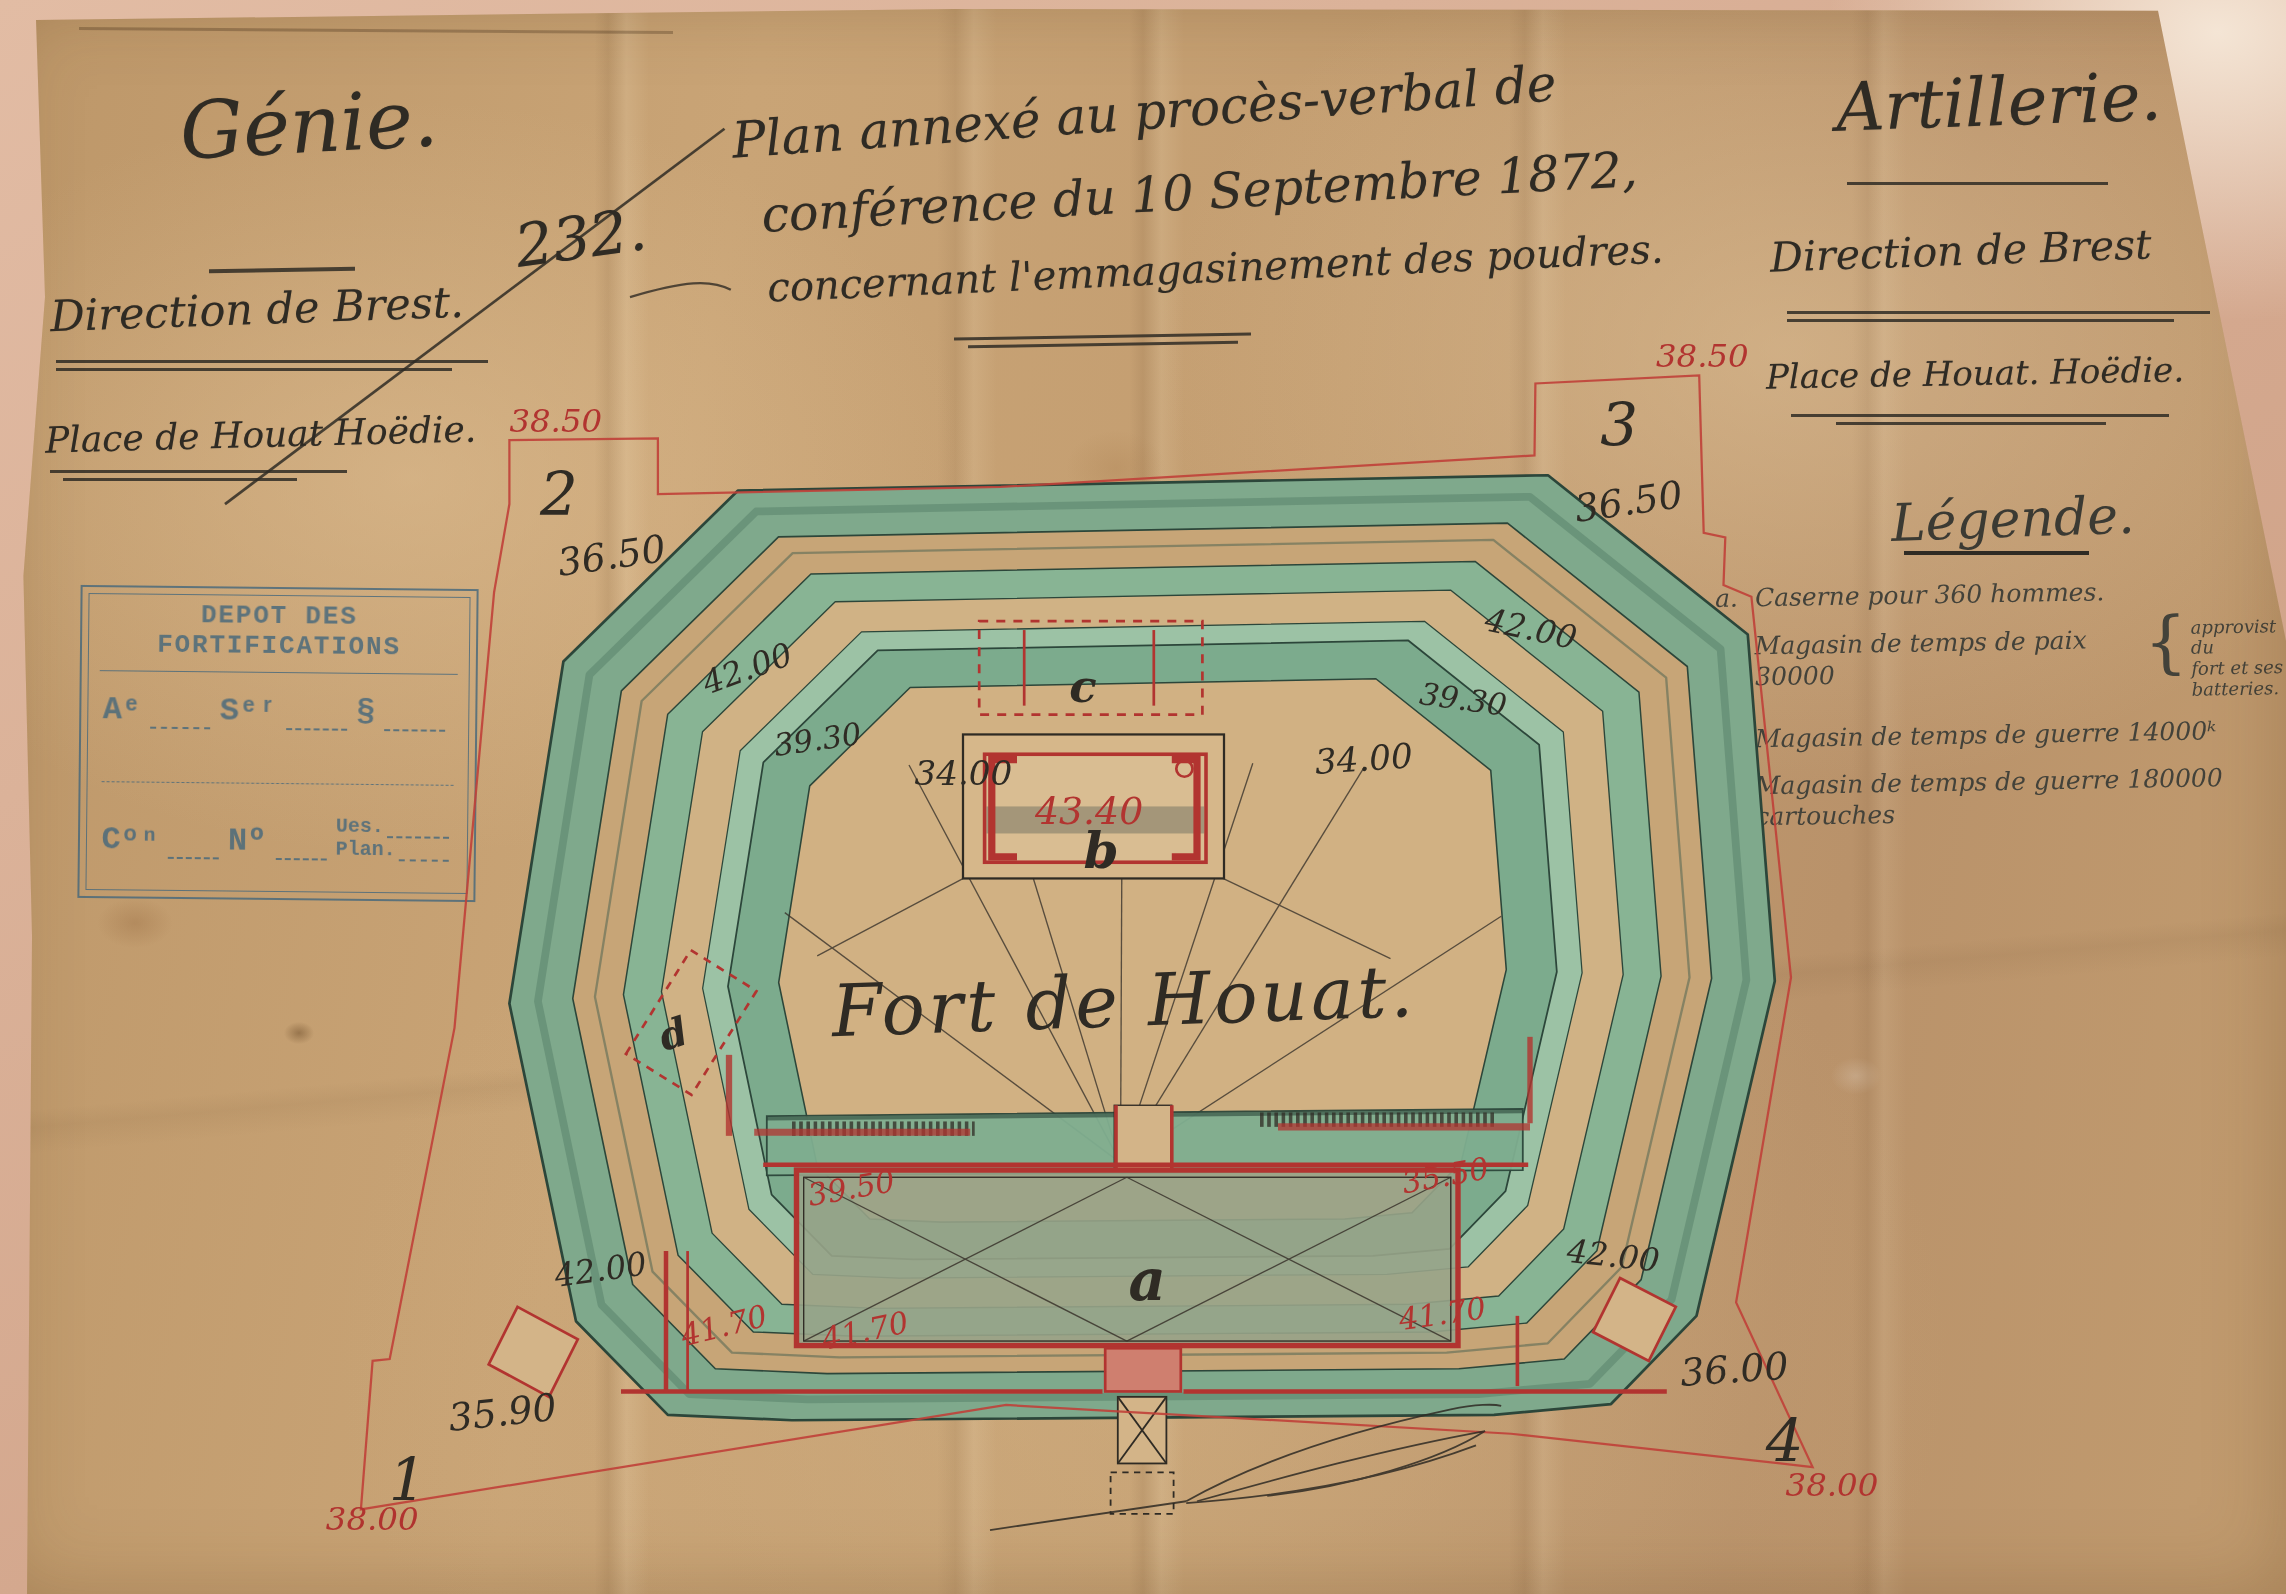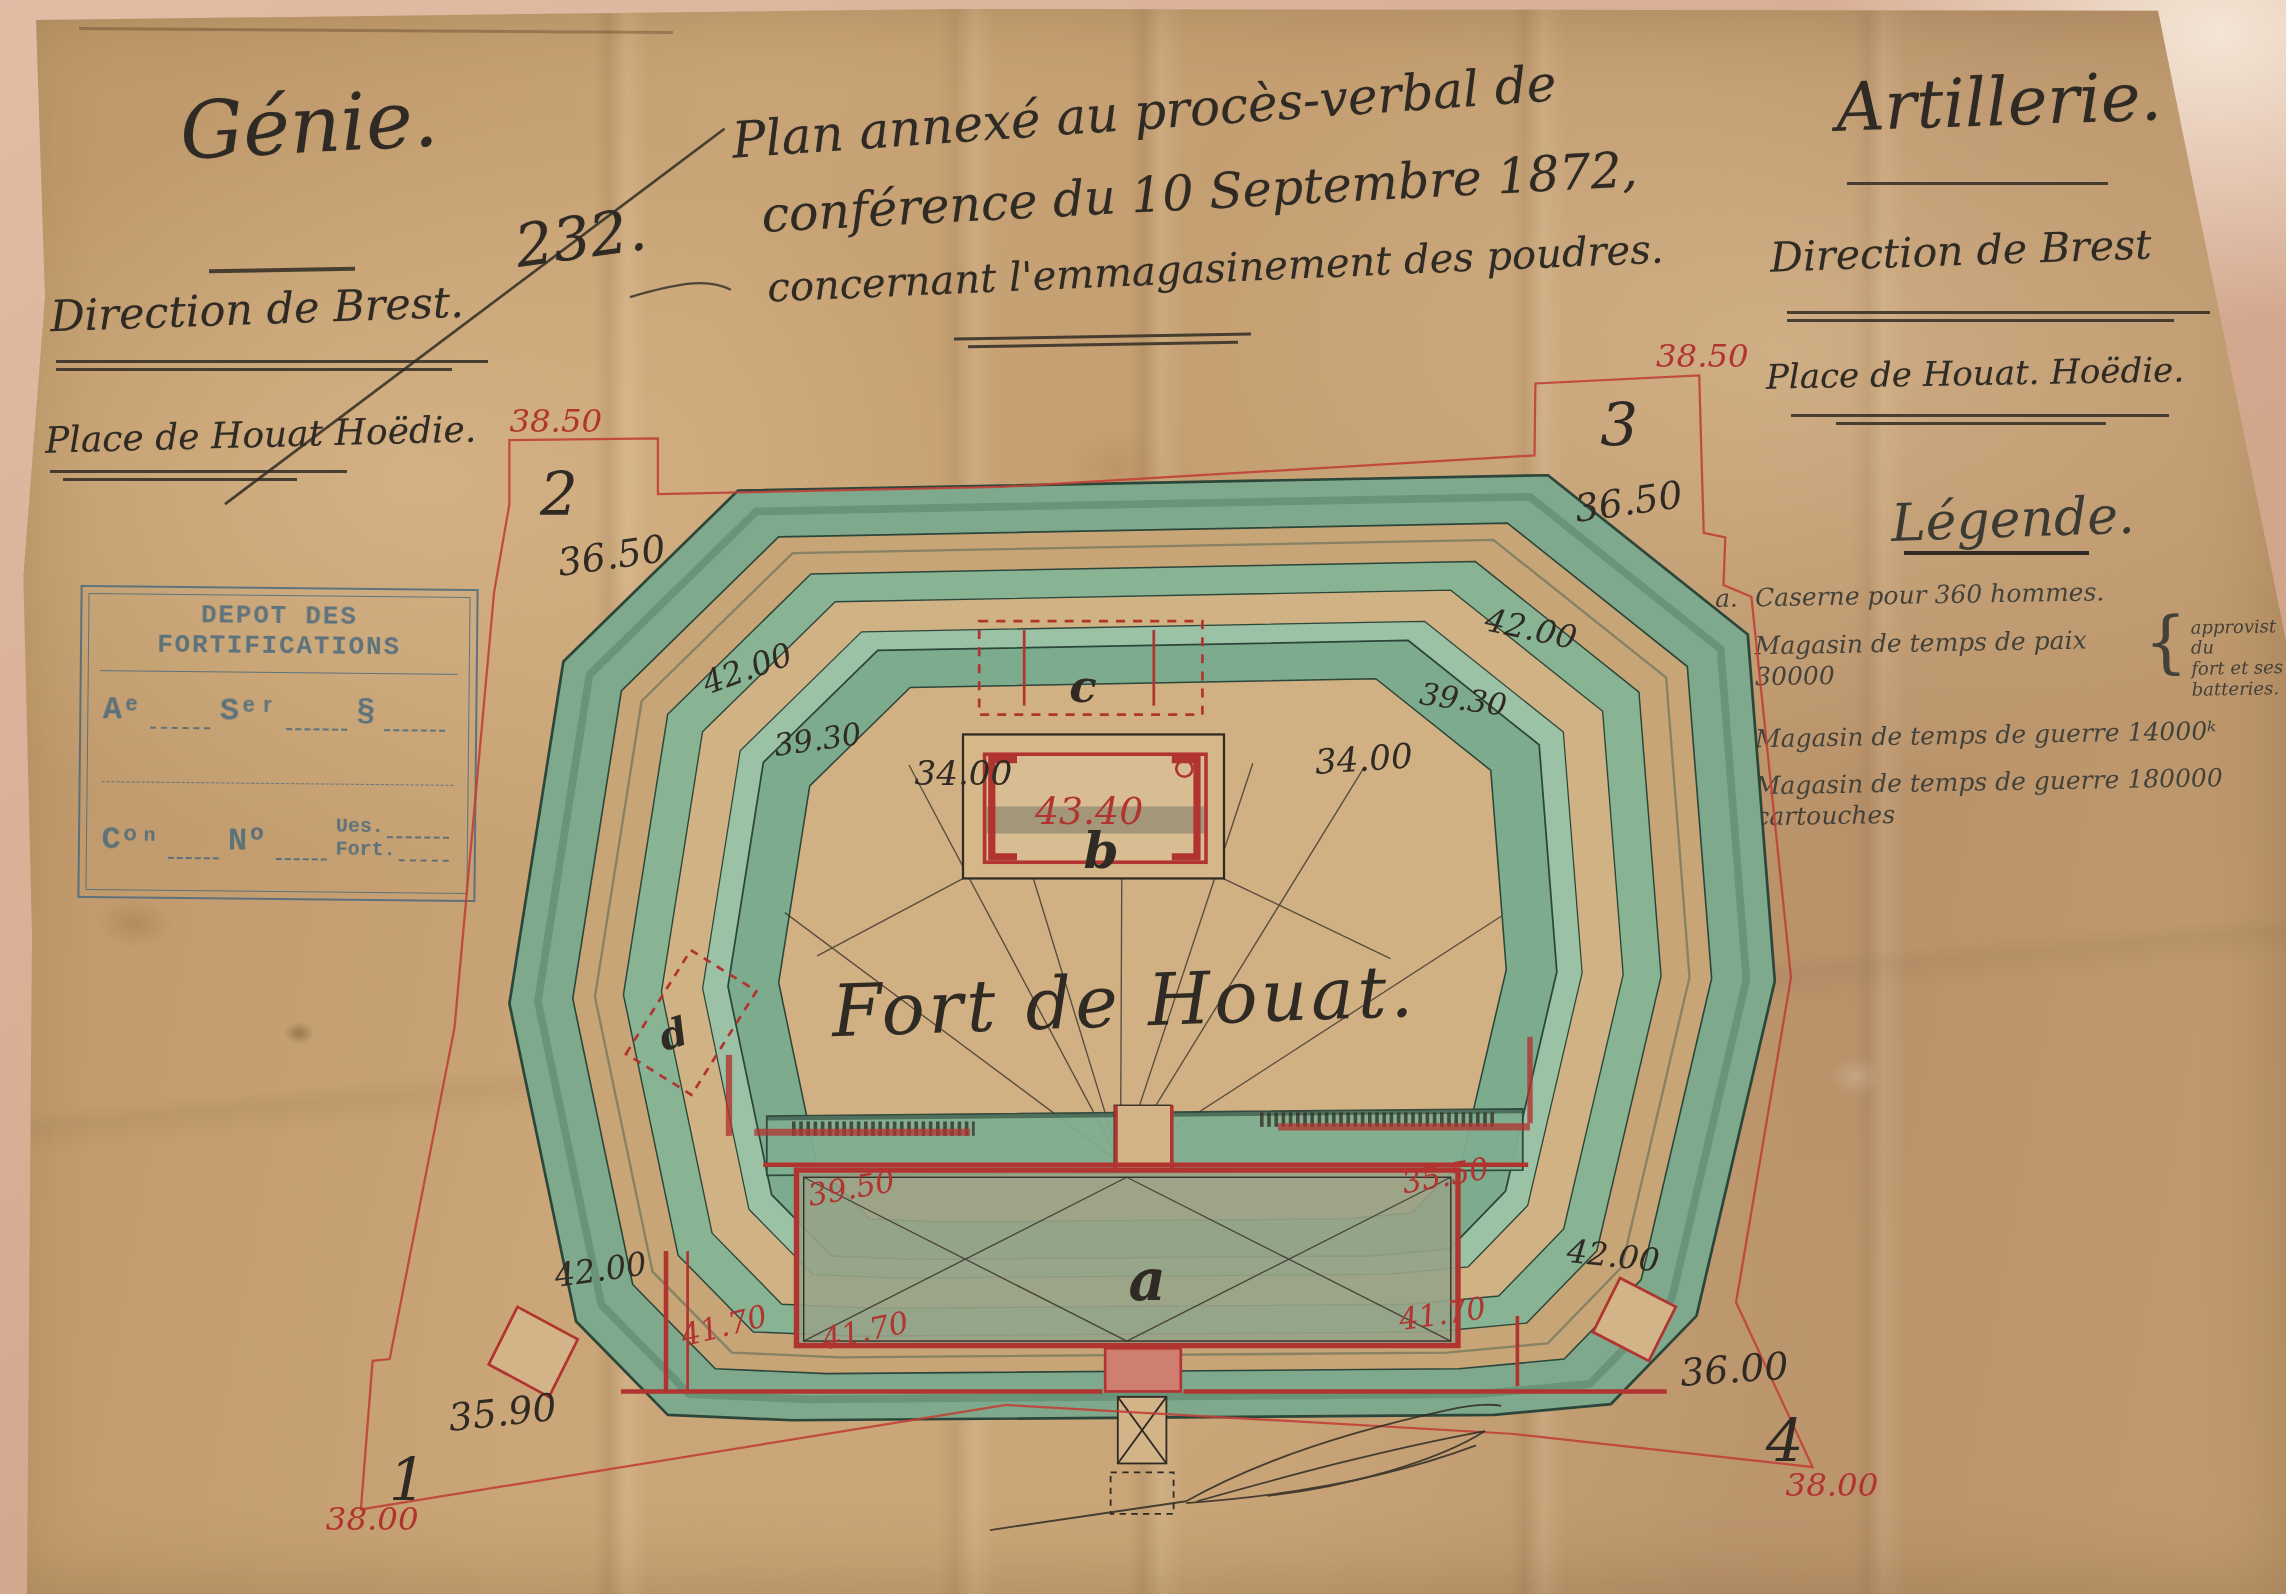--- a/index.html
+++ b/index.html
@@ -136,21 +136,21 @@
         <span>Cᵒⁿ</span>
         <span class="stamp-dash"></span>
         <span>Nº</span>
         <span class="stamp-dash"></span>
         <span class="stamp-stack">
           <span class="srow">
               <span>Ues.</span>
               <span class="stamp-dash"></span>
             </span>
           <span class="srow">
-              <span>Fort.</span>
+              <span>Plan.</span>
               <span class="stamp-dash"></span>
             </span>
         </span>
       </div>
     </div>
 
     <svg width="2286" height="1594" viewBox="0 0 2540 1771" style="position:absolute;left:0;top:0;">
       <defs>
         <polygon id="fortRing" points="820,545 1720,528 1942,705 1972,1090 1885,1462 1790,1560 1660,1572 880,1578 742,1572 640,1468 566,1115 626,735"></polygon>
         <pattern id="hatch" width="8" height="16" patternUnits="userSpaceOnUse">

